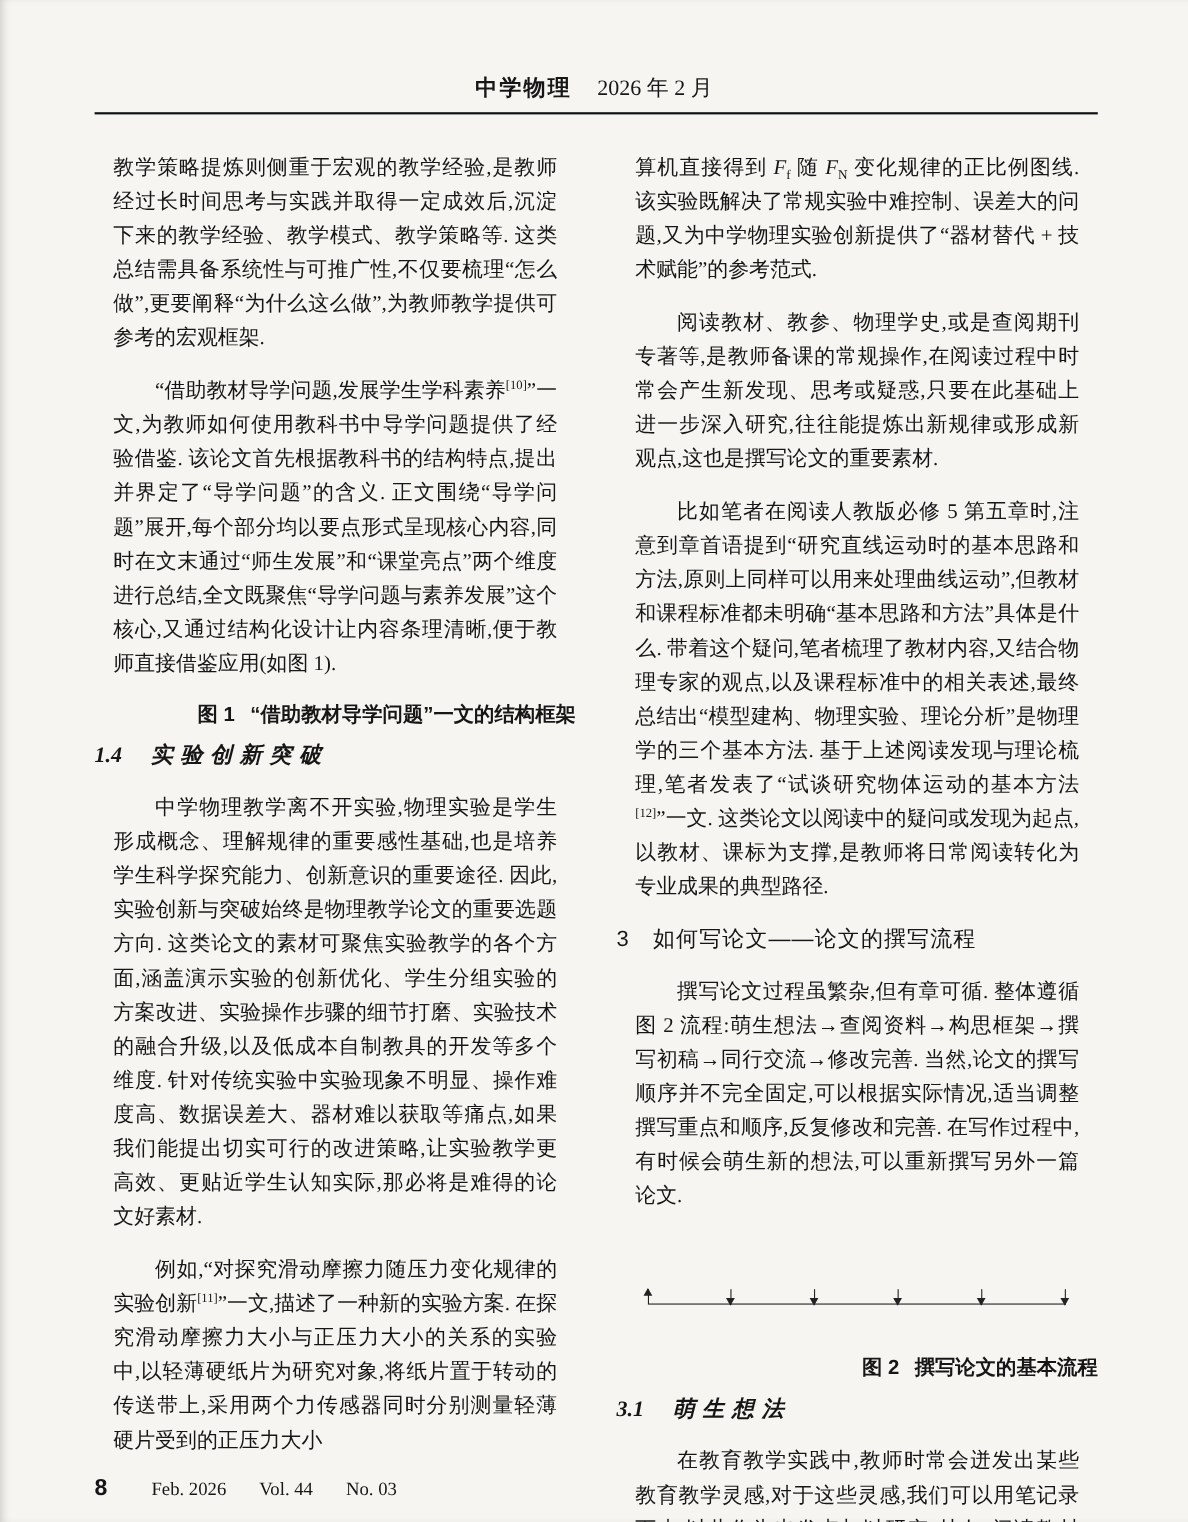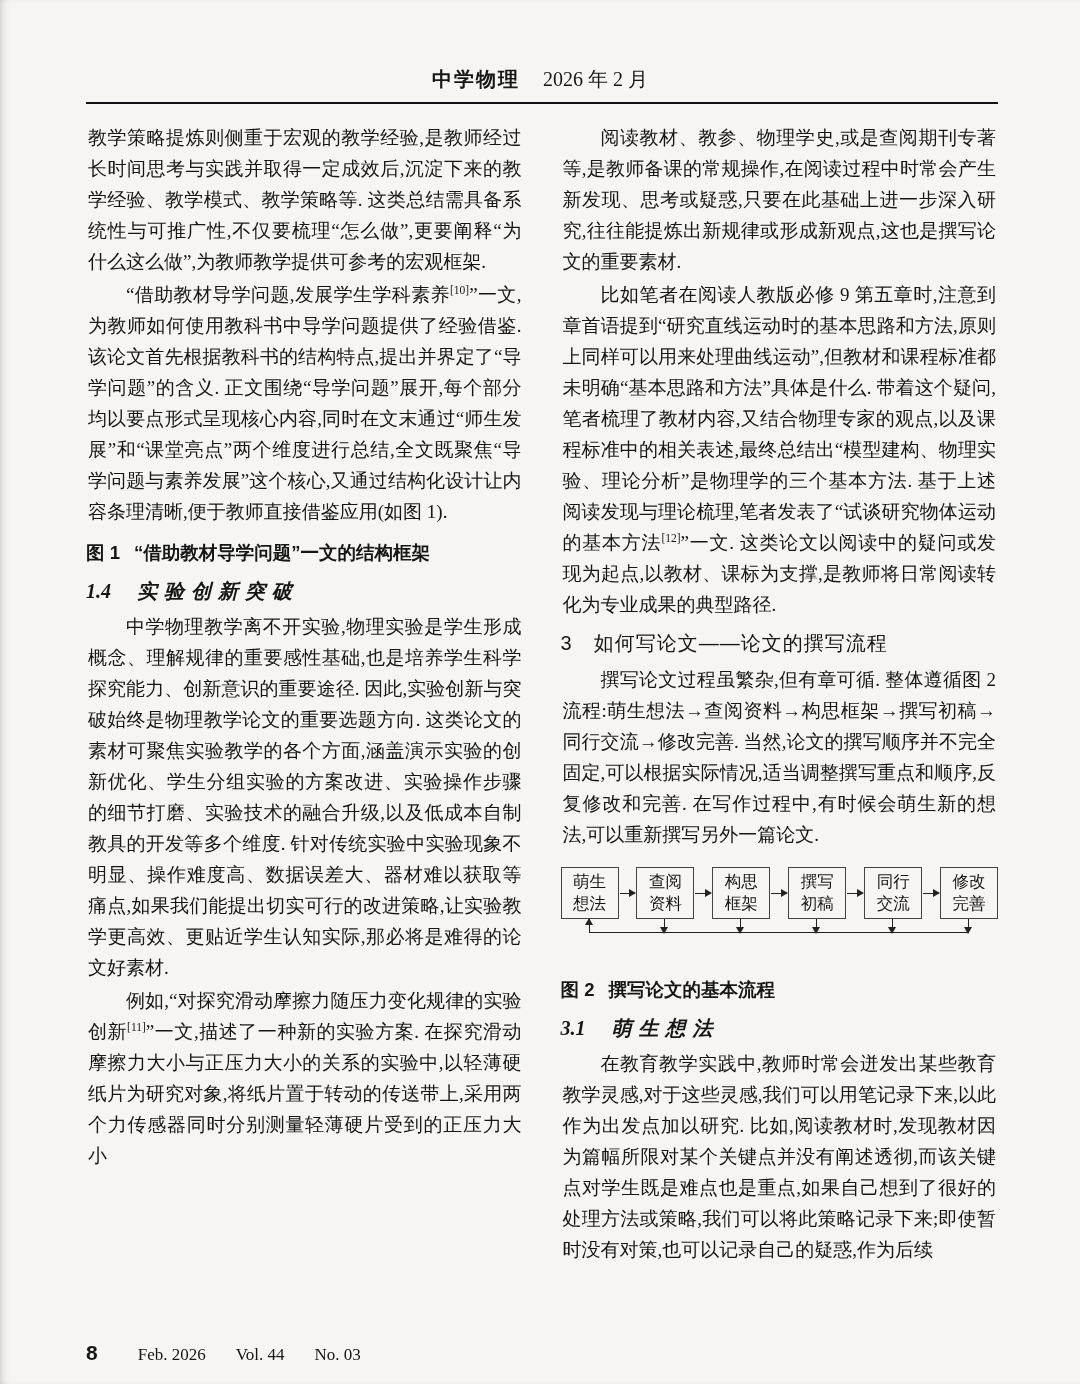--- a/index.html
+++ b/index.html
@@ -12,34 +12,34 @@
   .page-header {
     position:absolute; top:66px; left:0; width:100%;
     text-align:center; font-size:20px;
   }
   .journal-title { font-family:"Liberation Sans","DejaVu Sans",sans-serif; font-weight:bold; letter-spacing:2px; }
   .journal-issue { margin-left:18px; }
   .header-rule { position:absolute; top:102px; left:86px; width:912px; border-top:2.5px solid #111; }
 
   .columns { position:absolute; top:120px; left:86px; width:912px; display:flex; gap:37px; }
   .col { width:437.5px; font-size:19px; line-height:31px; text-align:justify; text-justify:inter-ideograph; }
-  .col p { margin:2px; }
+  .col p { margin:17px; }
   p.indent { text-indent:2em; }
   sup.ref { font-size:11.5px; line-height:0; }
   .formula i { font-family:"Liberation Serif",serif; font-style:italic; }
   .formula sub { font-size:12px; line-height:0; }
 
   
   .fig1-box {
     width:356px; margin:13px auto 0; border:1.5px solid #3a3a3a;
     padding:7px 10px 9px; font-size:18.5px; line-height:27.5px; text-align:left;
   }
   .fig1-title { text-align:center; }
   .fig-caption {
-    text-align:left; margin:13px 0 10px;
+    text-align:right; margin:13px 0 10px;
     font-family:"Liberation Sans","DejaVu Sans",sans-serif; font-weight:bold; font-size:18.5px; line-height:26px;
   }
   .fig-caption .cap-label { margin-right:14px; }
 
   
   .sub-heading { margin:7px 0 5px; font-size:20px; font-weight:600; font-style:italic; line-height:30px; }
   .sub-heading .h-num { margin-right:26px; }
   .sub-heading .h-title { letter-spacing:7px; }
   .sec-heading { margin:8px 0 6px; font-family:"Liberation Sans","DejaVu Sans",sans-serif; font-size:20px; font-weight:normal; font-style:normal; line-height:30px; }
   .sec-heading .h-num { margin-right:22px; }
@@ -105,52 +105,34 @@
       <h3 class="sub-heading">
         <span class="h-num">1.4</span><span class="h-title">实验创新突破</span>
       </h3>
 
       <p class="indent">中学物理教学离不开实验,物理实验是学生形成概念、理解规律的重要感性基础,也是培养学生科学探究能力、创新意识的重要途径. 因此,实验创新与突破始终是物理教学论文的重要选题方向. 这类论文的素材可聚焦实验教学的各个方面,涵盖演示实验的创新优化、学生分组实验的方案改进、实验操作步骤的细节打磨、实验技术的融合升级,以及低成本自制教具的开发等多个维度. 针对传统实验中实验现象不明显、操作难度高、数据误差大、器材难以获取等痛点,如果我们能提出切实可行的改进策略,让实验教学更高效、更贴近学生认知实际,那必将是难得的论文好素材.</p>
 
       <p class="indent"><span>例如,“对探究滑动摩擦力随压力变化规律的实验创新</span><sup class="ref">[11]</sup><span>”一文,描述了一种新的实验方案. 在探究滑动摩擦力大小与正压力大小的关系的实验中,以轻薄硬纸片为研究对象,将纸片置于转动的传送带上,采用两个力传感器同时分别测量轻薄硬片受到的正压力大小 </span></p>
     </div>
 
     <div class="col">
+      <p><span>算机直接得到 </span><span class="formula"><i>F</i><sub>f</sub></span><span> 随 </span><span class="formula"><i>F</i><sub>N</sub></span><span> 变化规律的正比例图线. 该实验既解决了常规实验中难控制、误差大的问题,又为中学物理实验创新提供了“器材替代 + 技术赋能”的参考范式.</span></p>
 
 
       <p class="indent">阅读教材、教参、物理学史,或是查阅期刊专著等,是教师备课的常规操作,在阅读过程中时常会产生新发现、思考或疑惑,只要在此基础上进一步深入研究,往往能提炼出新规律或形成新观点,这也是撰写论文的重要素材.</p>
 
-      <p class="indent"><span>比如笔者在阅读人教版必修 9 第五章时,注意到章首语提到“研究直线运动时的基本思路和方法,原则上同样可以用来处理曲线运动”,但教材和课程标准都未明确“基本思路和方法”具体是什么. 带着这个疑问,笔者梳理了教材内容,又结合物理专家的观点,以及课程标准中的相关表述,最终总结出“模型建构、物理实验、理论分析”是物理学的三个基本方法. 基于上述阅读发现与理论梳理,笔者发表了“试谈研究物体运动的基本方法</span><sup class="ref">[12]</sup><span>”一文. 这类论文以阅读中的疑问或发现为起点,以教材、课标为支撑,是教师将日常阅读转化为专业成果的典型路径.</span></p>
+      <p class="indent"><span>比如笔者在阅读人教版必修 5 第五章时,注意到章首语提到“研究直线运动时的基本思路和方法,原则上同样可以用来处理曲线运动”,但教材和课程标准都未明确“基本思路和方法”具体是什么. 带着这个疑问,笔者梳理了教材内容,又结合物理专家的观点,以及课程标准中的相关表述,最终总结出“模型建构、物理实验、理论分析”是物理学的三个基本方法. 基于上述阅读发现与理论梳理,笔者发表了“试谈研究物体运动的基本方法</span><sup class="ref">[12]</sup><span>”一文. 这类论文以阅读中的疑问或发现为起点,以教材、课标为支撑,是教师将日常阅读转化为专业成果的典型路径.</span></p>
 
       <h3 class="sub-heading sec-heading">
         <span class="h-num">3</span><span class="h-title">如何写论文——论文的撰写流程</span>
       </h3>
 
       <p class="indent">撰写论文过程虽繁杂,但有章可循. 整体遵循图 2 流程:萌生想法→查阅资料→构思框架→撰写初稿→同行交流→修改完善. 当然,论文的撰写顺序并不完全固定,可以根据实际情况,适当调整撰写重点和顺序,反复修改和完善. 在写作过程中,有时候会萌生新的想法,可以重新撰写另外一篇论文.</p>
 
       <div class="flowchart">
-        <div class="flow-row">
-          <div class="flow-box">萌生
-想法</div>
-          <div class="flow-arrow"></div>
-          <div class="flow-box">查阅
-资料</div>
-          <div class="flow-arrow"></div>
-          <div class="flow-box">构思
-框架</div>
-          <div class="flow-arrow"></div>
-          <div class="flow-box">撰写
-初稿</div>
-          <div class="flow-arrow"></div>
-          <div class="flow-box">同行
-交流</div>
-          <div class="flow-arrow"></div>
-          <div class="flow-box">修改
-完善</div>
-        </div>
         <div class="feedback-line"></div>
         <div class="vstub s0 up"></div>
         <div class="vstub s1 down"></div>
         <div class="vstub s2 down"></div>
         <div class="vstub s3 down"></div>
         <div class="vstub s4 down"></div>
         <div class="vstub s5 down"></div>
       </div>
 
       <div class="fig-caption" style="margin-top:28px;">

